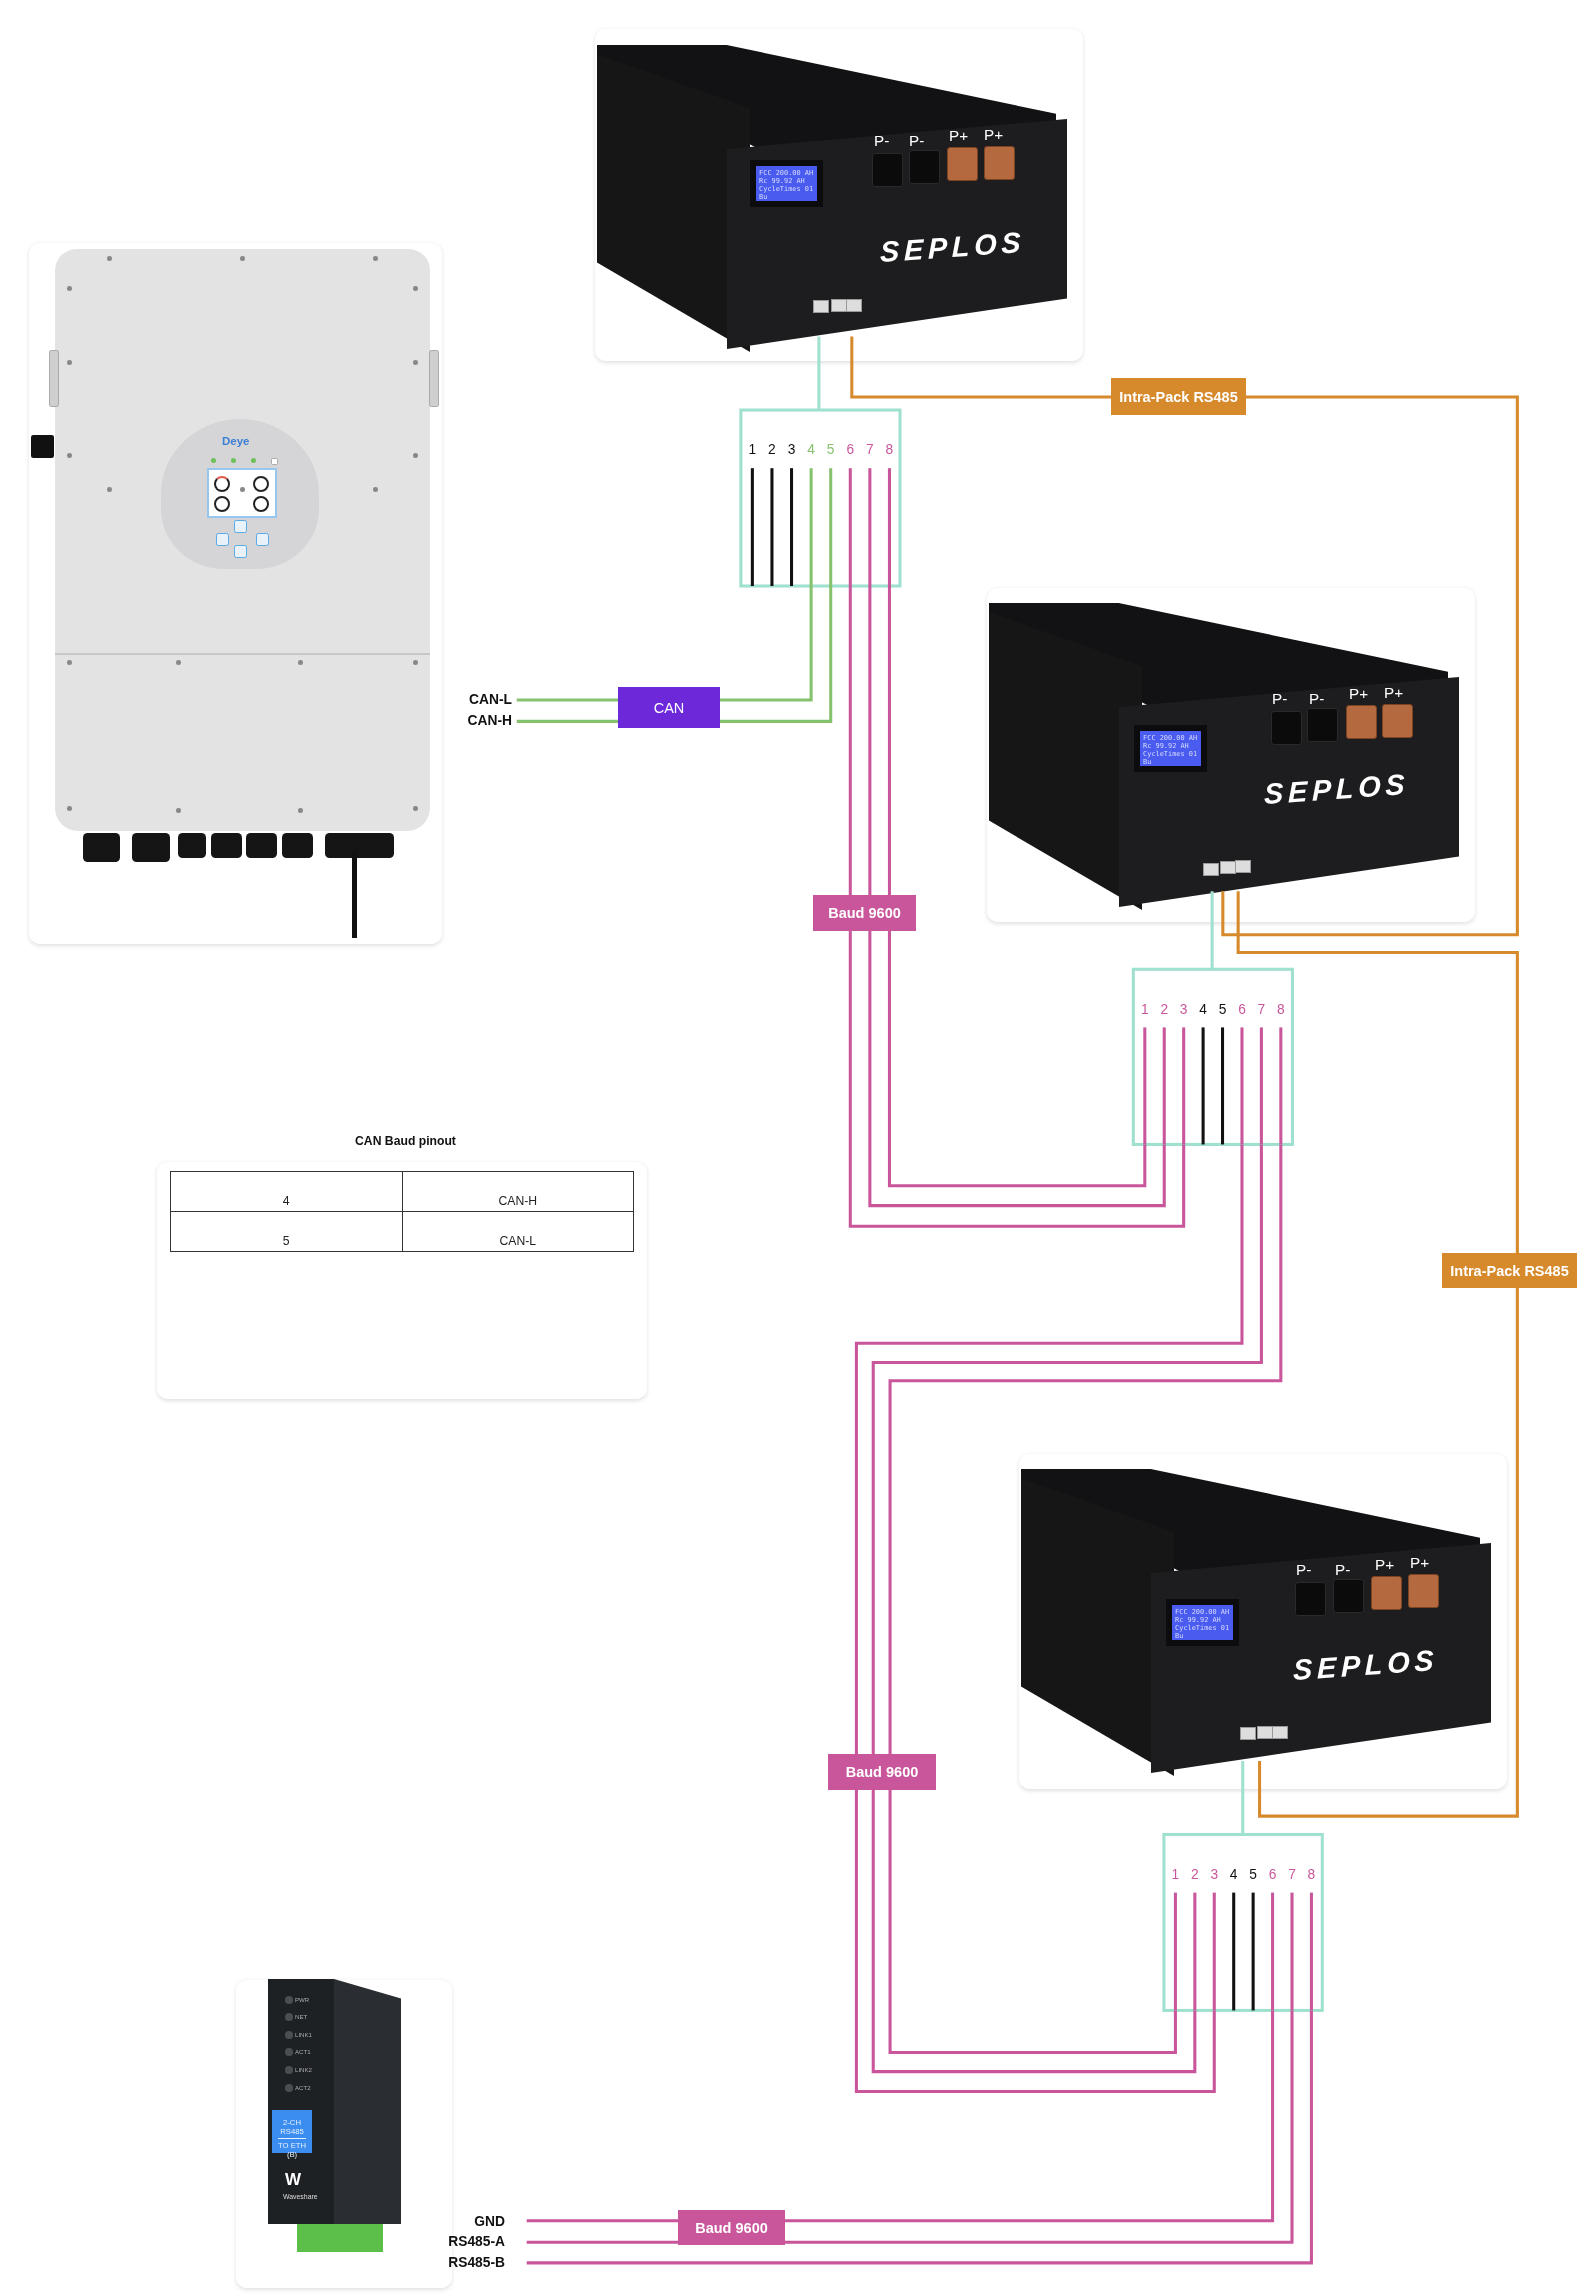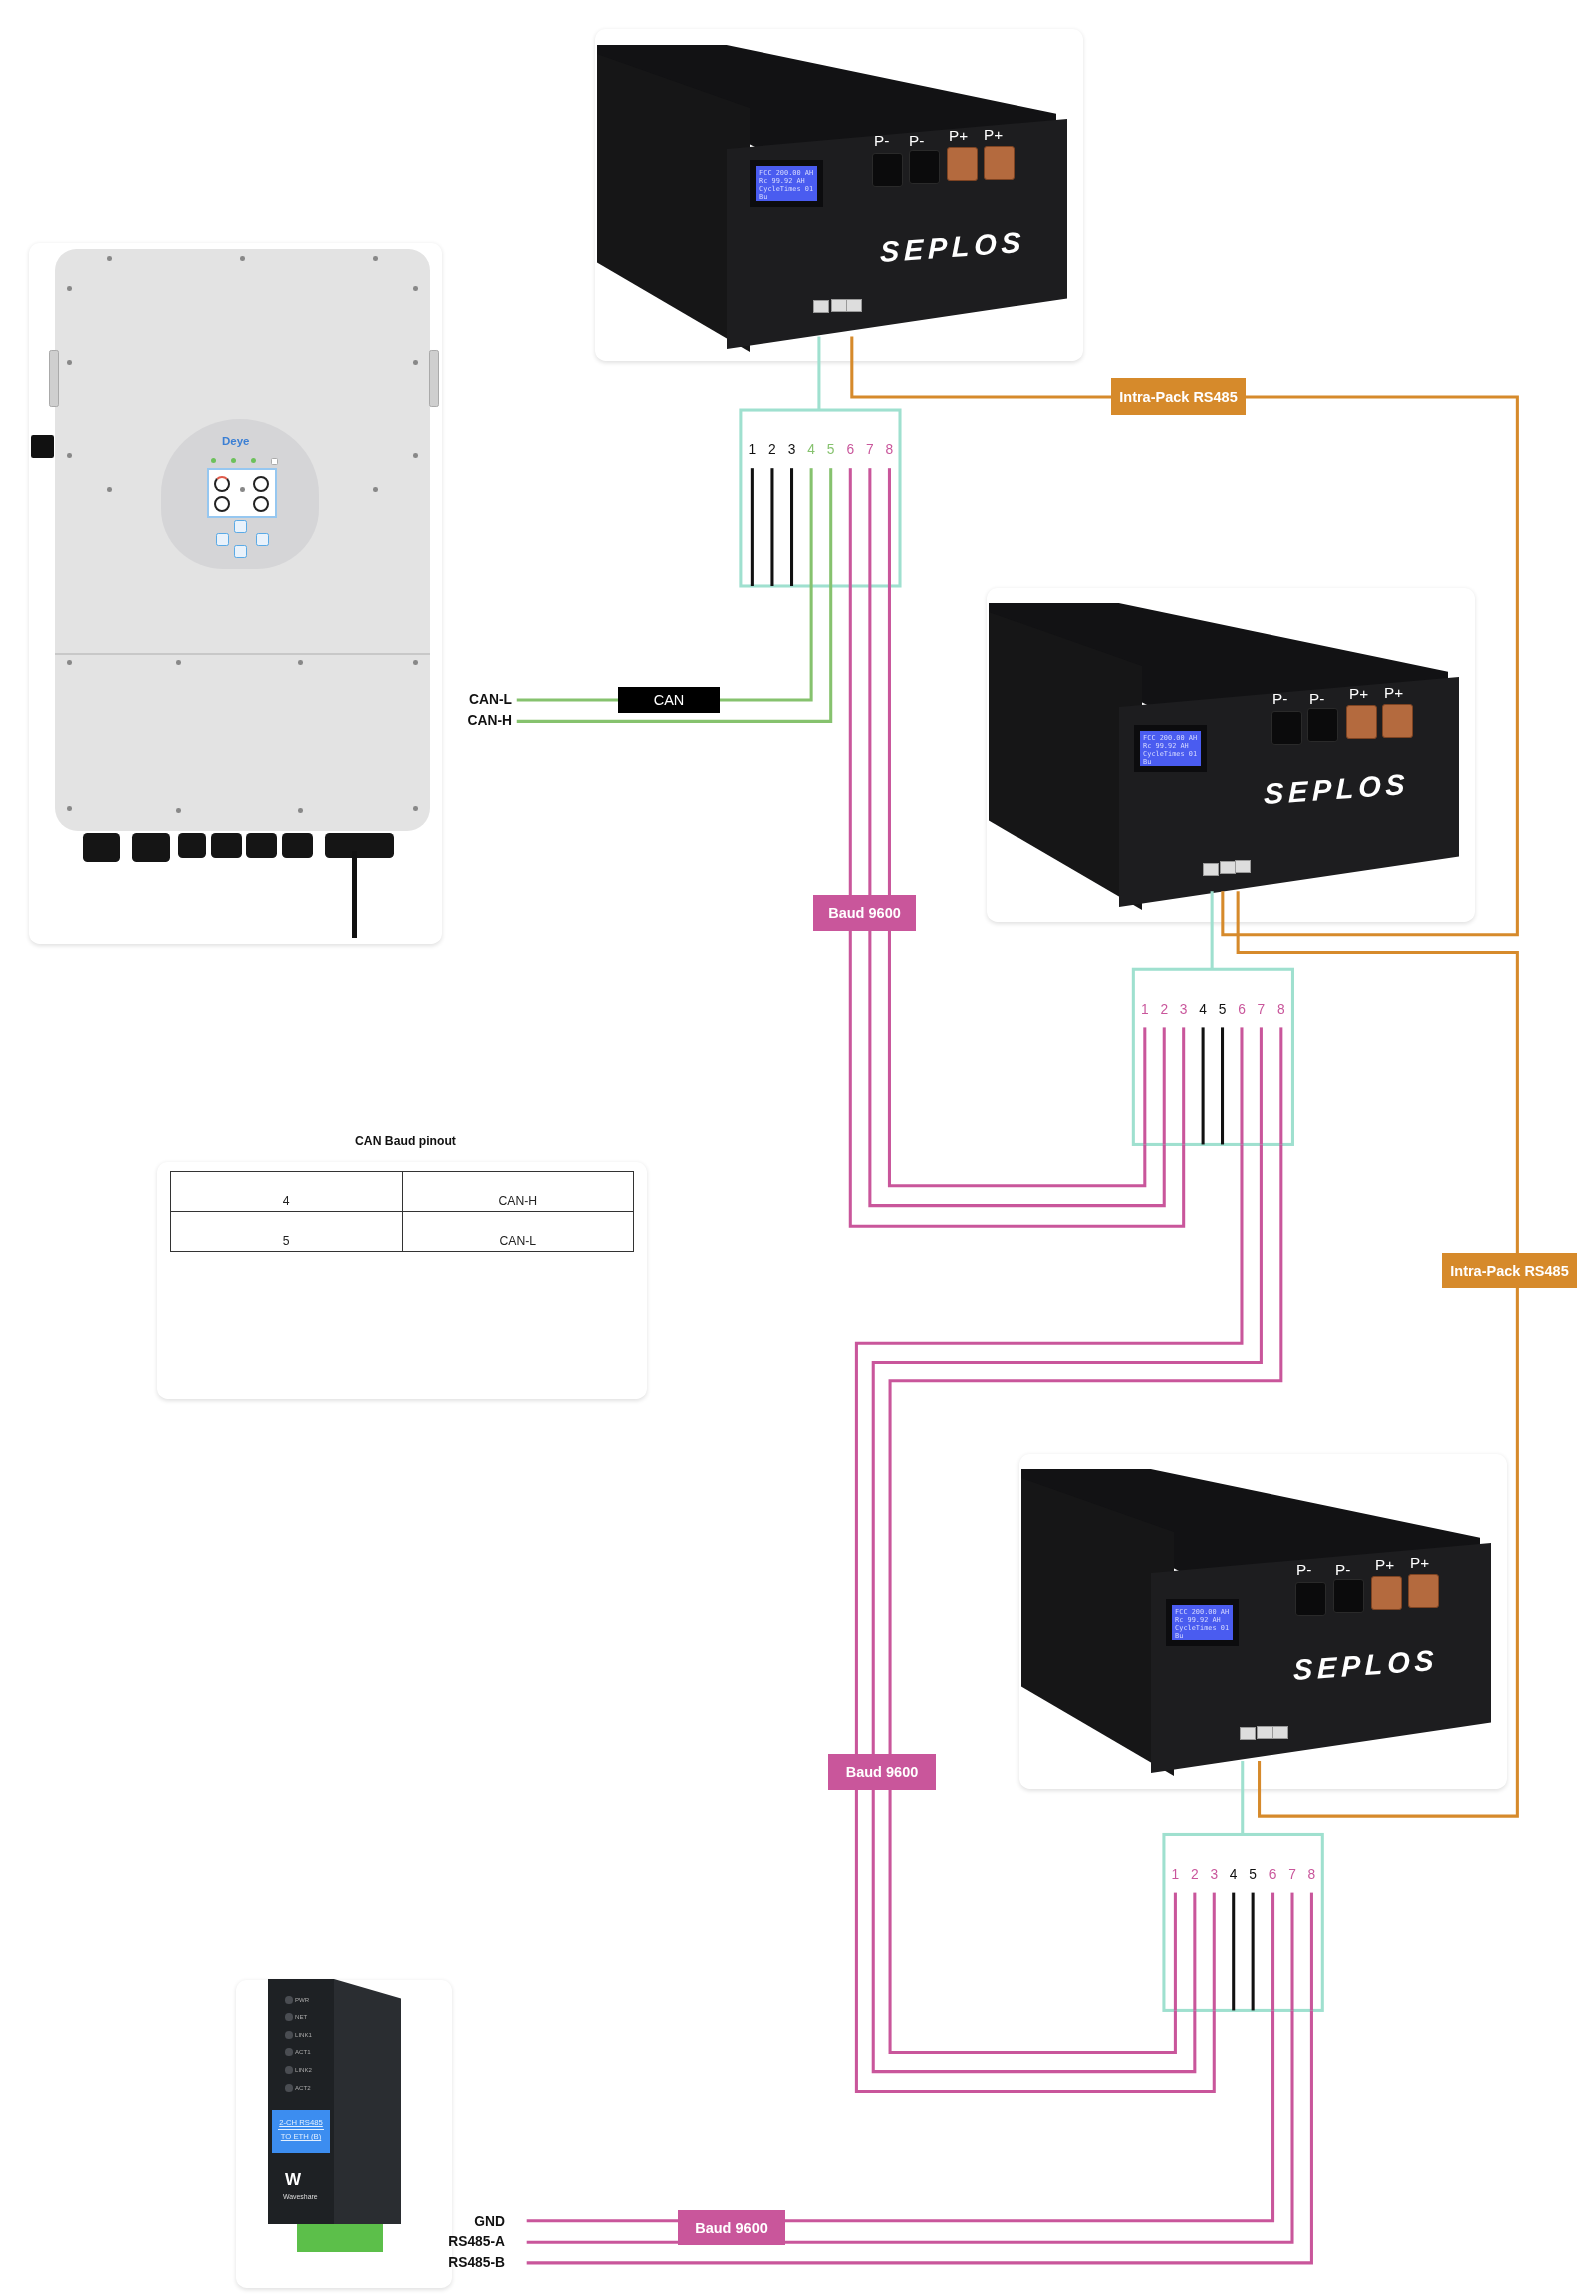--- a/index.html
+++ b/index.html
@@ -180,21 +180,21 @@
   <div class="ws-led" style="left:285px;top:2013px;"></div>
   <div class="ws-led-lbl" style="left:295px;top:2013px;">NET</div>
   <div class="ws-led" style="left:285px;top:2031px;"></div>
   <div class="ws-led-lbl" style="left:295px;top:2031px;">LINK1</div>
   <div class="ws-led" style="left:285px;top:2048px;"></div>
   <div class="ws-led-lbl" style="left:295px;top:2048px;">ACT1</div>
   <div class="ws-led" style="left:285px;top:2066px;"></div>
   <div class="ws-led-lbl" style="left:295px;top:2066px;">LINK2</div>
   <div class="ws-led" style="left:285px;top:2084px;"></div>
   <div class="ws-led-lbl" style="left:295px;top:2084px;">ACT2</div>
-  <div class="ws-blue" style="left:272px;top:2110px;width:58px;height:43px;text-decoration:underline;">
+  <div class="ws-blue" style="left:272px;top:2110px;width:40px;height:43px;">
     <div style="margin-top:7.7px;">2-CH RS485</div>
     <div style="margin:2.3px 6.1px;border-top:0.8px solid #e4f0ff;"></div>
     <div>TO ETH (B)</div>
   </div>
   <div style="position:absolute;left:285px;top:2170px;color:#fff;font-weight:bold;font-size:17px;">W</div>
   <div style="position:absolute;left:283px;top:2193px;color:#ddd;font-size:6.9px;">Waveshare</div>
   <div class="ws-term" style="left:297px;top:2224px;width:86px;height:27.5px;"></div>
 </div>
 
 <div class="table-title">CAN Baud pinout</div>
@@ -275,21 +275,21 @@
     <polyline points="1623,1496 1623,1756 1119,1756 1119,2734 1586.8,2734 1586.8,2628" fill="none" stroke="#c9569b" stroke-width="4"></polyline>
     <polyline points="1648.4,1496 1648.4,1781 1141,1781 1141,2708 1561.4,2708 1561.4,2628" fill="none" stroke="#c9569b" stroke-width="4"></polyline>
     <polyline points="1673.8,1496 1673.8,1805 1163,1805 1163,2683 1536,2683 1536,2628" fill="none" stroke="#c9569b" stroke-width="4"></polyline>
     <polyline points="1663,2628 1663,2903 688,2903" fill="none" stroke="#c9569b" stroke-width="4"></polyline>
     <polyline points="1688.4,2628 1688.4,2931 688,2931" fill="none" stroke="#c9569b" stroke-width="4"></polyline>
     <polyline points="1713.8,2628 1713.8,2958 688,2958" fill="none" stroke="#c9569b" stroke-width="4"></polyline>
     <polyline points="1113,440 1113,519 1983,519 1983,1222 1598,1222 1598,1165" fill="none" stroke="#d68a2b" stroke-width="4"></polyline>
     <polyline points="1618,1165 1618,1245 1983,1245 1983,2374 1646,2374 1646,2302" fill="none" stroke="#d68a2b" stroke-width="4"></polyline>
   </svg>
 
-<div class="lbl-box" style="left:618px;top:687px;width:102px;height:26px;background:#000000;font-weight:normal;">CAN</div>
+<div class="lbl-box" style="left:618px;top:687px;width:102px;height:41px;background:#6d28d9;font-weight:normal;">CAN</div>
 <div class="lbl-box" style="left:1111px;top:378px;width:135px;height:37px;background:#d68a2b;">Intra-Pack RS485</div>
 <div class="lbl-box" style="left:1442px;top:1253px;width:135px;height:35px;background:#d68a2b;">Intra-Pack RS485</div>
 <div class="lbl-box" style="left:813px;top:895px;width:103px;height:36px;background:#c9569b;">Baud 9600</div>
 <div class="lbl-box" style="left:828px;top:1754px;width:108px;height:36px;background:#c9569b;">Baud 9600</div>
 <div class="lbl-box" style="left:678px;top:2210px;width:107px;height:35px;background:#c9569b;">Baud 9600</div>
 
 <div class="wire-lbl" style="left:428px;top:692px;width:84px;">CAN-L</div>
 <div class="wire-lbl" style="left:428px;top:713px;width:84px;">CAN-H</div>
 <div class="wire-lbl" style="left:428px;top:2214px;width:77px;">GND</div>
 <div class="wire-lbl" style="left:428px;top:2234px;width:77px;">RS485-A</div>

